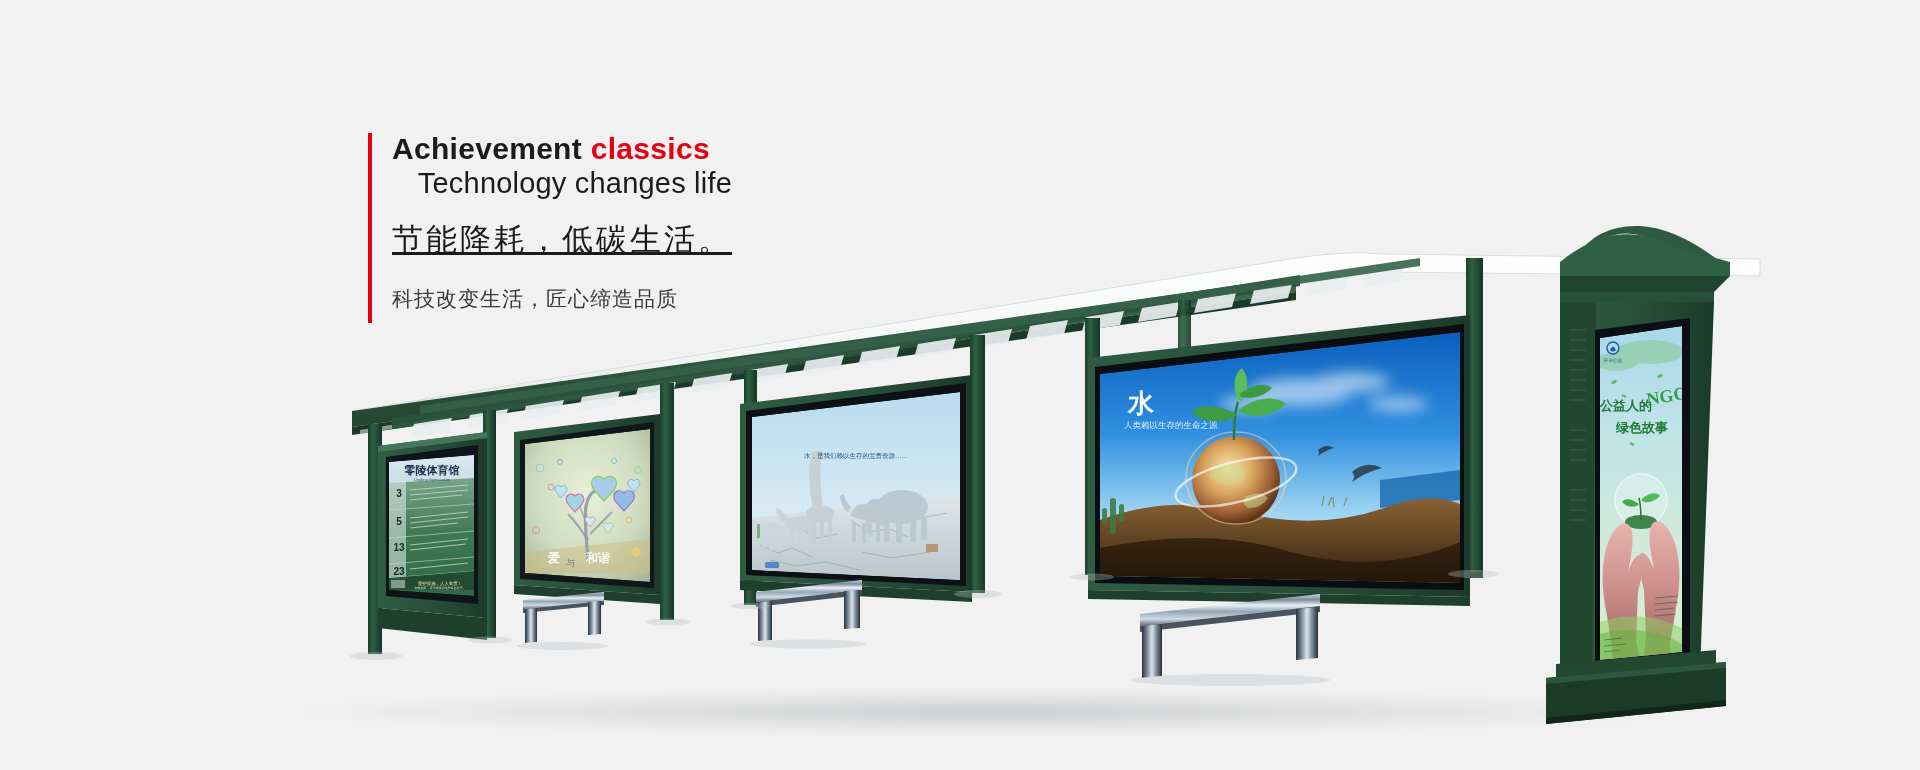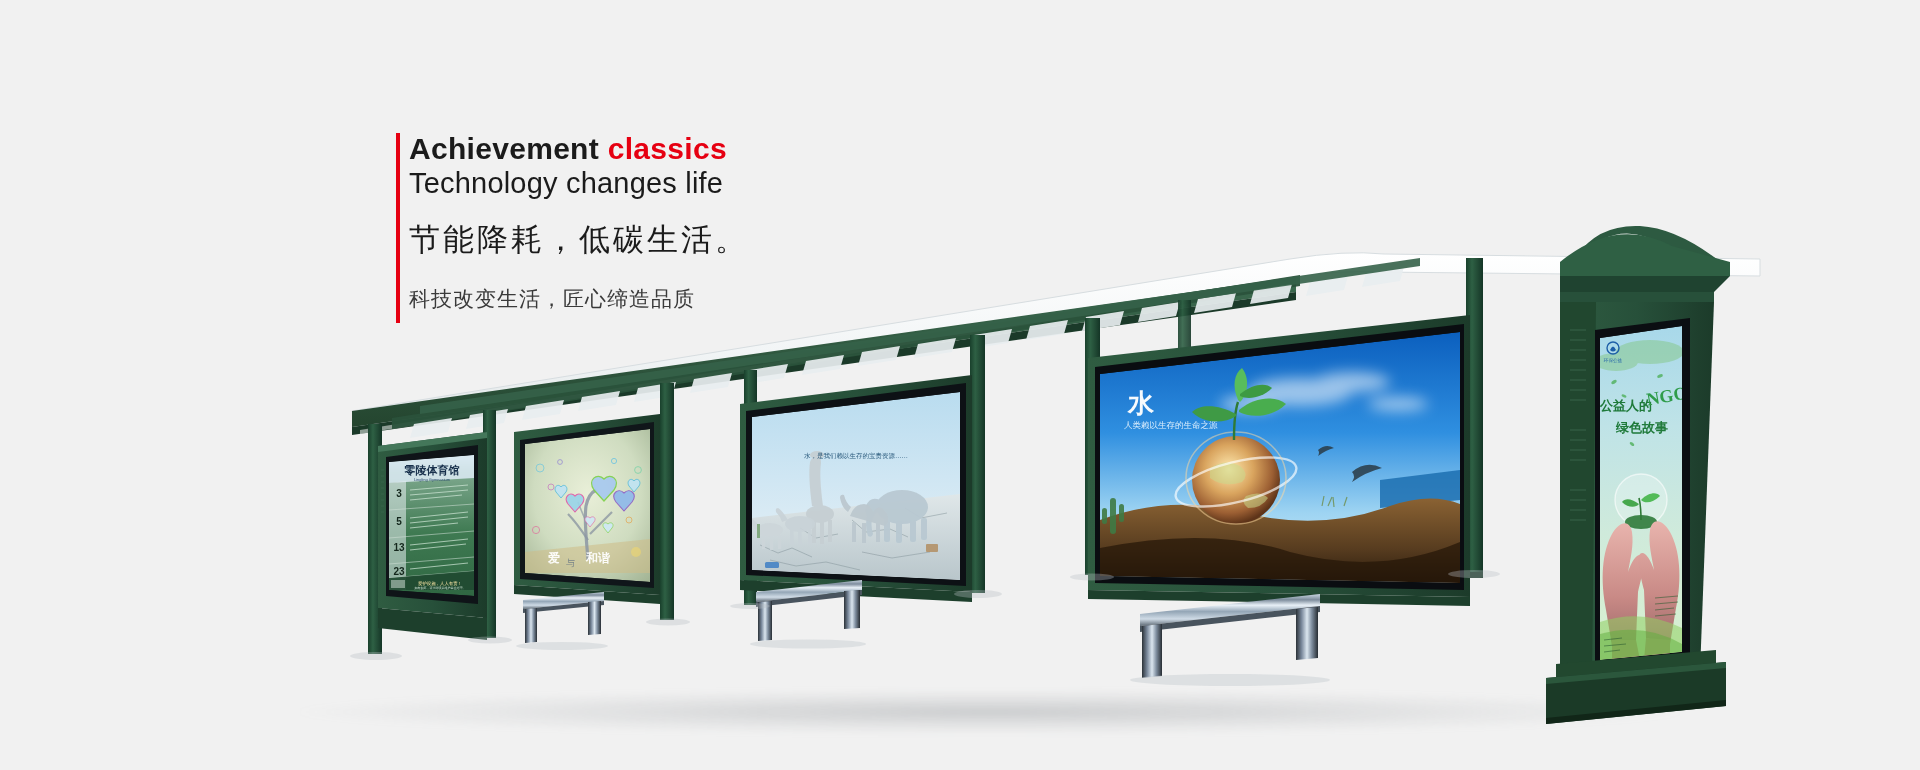--- a/index.html
+++ b/index.html
@@ -8,38 +8,37 @@
     background:#f1f1f1;
     font-family:"Liberation Sans","DejaVu Sans",sans-serif;
     overflow:hidden;
     position:relative;
   }
   #stage{position:absolute;inset:0;}
 
   
   .headline{
     position:absolute;left:368px;top:133px;
-    padding-left:13px;
-    margin-left:28px;
+    padding-left:24px;
   }
   .headline .rule{
     position:absolute;left:0;top:0;width:4px;height:190px;background:#e60012;
   }
   .h-line1{
     font-size:30px;font-weight:bold;letter-spacing:.3px;
     color:#1b1b1b;line-height:1.08;white-space:nowrap;
   }
   .h-line1 .accent{color:#e60012;}
   .h-line2{
     font-size:29px;font-weight:400;color:#1b1b1b;
-    line-height:1.18;white-space:nowrap;margin-top:1px;letter-spacing:.2px;
+    line-height:1.18;white-space:nowrap;margin-top:1px;letter-spacing:.2px;text-align:right;
   }
   .h-line3{
     font-size:31px;color:#1b1b1b;letter-spacing:3px;
-    margin-top:18px;white-space:nowrap;
+    margin-top:18px;white-space:nowrap;text-decoration:underline;
   }
   .h-line4{
     font-size:21px;color:#3a3a3a;letter-spacing:1px;
     margin-top:24px;white-space:nowrap;
   }
 
   
   .shelter{position:absolute;left:0;top:0;width:1920px;height:770px;}
   .shelter svg{display:block;}
 

